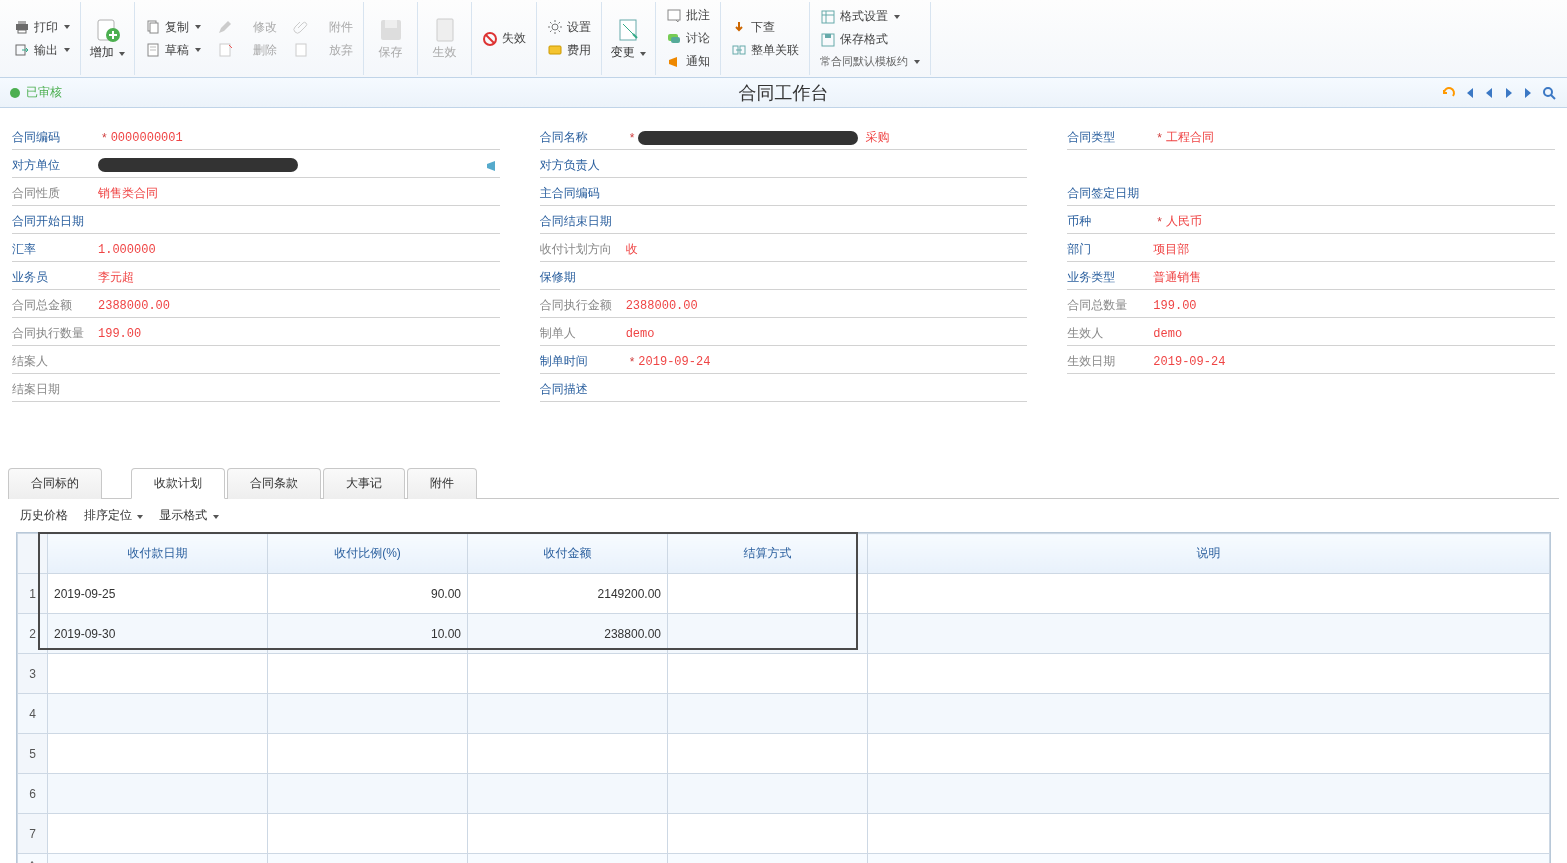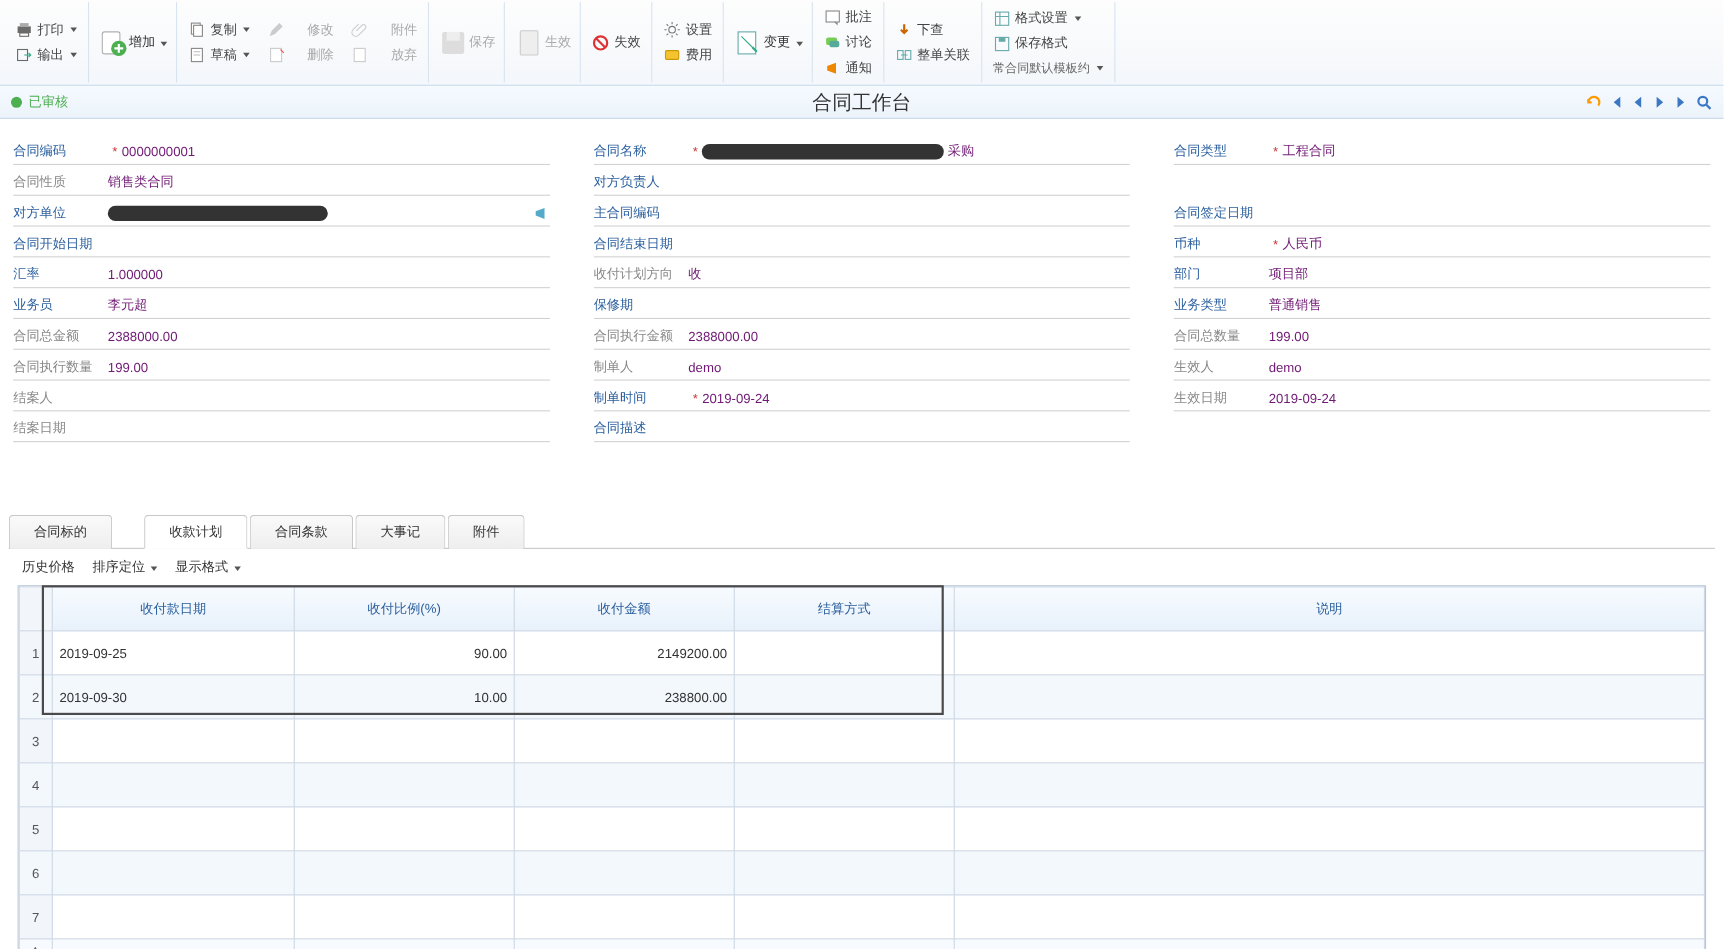--- a/index.html
+++ b/index.html
@@ -1,21 +1,21 @@
 <!DOCTYPE html>
 <html><head>
   <meta charset="utf-8">
   <style>
     * { box-sizing: border-box; margin: 0; padding: 0; }
     body { font-family: "Microsoft YaHei", Arial, sans-serif; font-size: 12px; color: #333; background: #fff; }
     
     
     .toolbar { display: flex; border-bottom: 1px solid #c0d4e8; background: linear-gradient(#fdfdfd, #f4f7fb); padding: 2px 4px; min-height: 72px; }
     .tb-group { display: flex; flex-direction: column; padding: 3px 6px; border-right: 1px solid #d8e4f0; gap: 2px; justify-content: center; }
-    .tb-vert { display: flex; flex-direction: row; align-items: center; padding: 4px 8px; border-right: 1px solid #d8e4f0; min-width: 54px; justify-content: center; cursor: pointer; }
+    .tb-vert { display: flex; flex-direction: column; align-items: center; padding: 4px 8px; border-right: 1px solid #d8e4f0; min-width: 54px; justify-content: center; cursor: pointer; }
     .tb-btn { display: flex; align-items: center; gap: 4px; padding: 2px 4px; cursor: pointer; white-space: nowrap; color: #444; }
     .tb-btn.disabled { color: #aaa; cursor: default; gap: 20px; }
     .ic { display: inline-block; width: 16px; height: 16px; flex-shrink: 0; }
     .ic-lg { width: 28px; height: 28px; display: inline-block; }
     .caret { width: 0; height: 0; border-left: 3px solid transparent; border-right: 3px solid transparent; border-top: 4px solid #555; display: inline-block; margin-left: 2px; }
     
     
     .statusbar { display: flex; align-items: center; background: linear-gradient(#f5faff, #ecf3fa); border-bottom: 1px solid #c0d4e8; height: 30px; padding: 0 10px; position: relative; }
     .status-dot { width: 10px; height: 10px; border-radius: 50%; background: #4caf50; display: inline-block; margin-right: 6px; }
     .status-text { color: #4caf50; }
@@ -23,21 +23,21 @@
     .nav-icons { margin-left: auto; display: flex; gap: 4px; align-items: center; }
     .nav-ic { width: 16px; height: 16px; cursor: pointer; color: #3b78c4; }
     
     
     .form-area { display: flex; gap: 40px; padding: 18px 12px 6px; }
     .form-col { flex: 1; display: flex; flex-direction: column; gap: 4px; }
     .fld { display: flex; align-items: center; border-bottom: 1px solid #d2d2d2; min-height: 24px; }
     .fld-lbl { width: 86px; flex-shrink: 0; color: #2a5f9e; font-size: 12px; }
     .fld-lbl.muted { color: #888; }
     .req { color: #d04040; margin: 0 4px; }
-    .fld-val { flex: 1; color: #701a75; padding: 2px 0; }
+    .fld-val { flex: 1; color: #ef4444; padding: 2px 0; font-family: Liberation Mono, monospace; }
     .redact { display: inline-block; background: #333; border-radius: 10px; height: 14px; vertical-align: middle; }
     
     
     .tabs-wrap { margin-top: 60px; padding: 0 8px; }
     .tabs { display: flex; }
     .tab { padding: 6px 22px; border: 1px solid #c8c8c8; border-bottom: none; background: linear-gradient(#fafafa,#eee); margin-right: 2px; border-radius: 4px 4px 0 0; cursor: pointer; color: #333; }
     .tab.active { background: #fff; border-bottom: 1px solid #fff; position: relative; z-index: 2; margin-left: 27px; }
     .tabs-underline { border-top: 1px solid #c8c8c8; margin-top: -1px; }
     
     .grid-toolbar { display: flex; gap: 16px; padding: 8px 12px; align-items: center; }
@@ -336,31 +336,31 @@
 </div>
 
 <div class="form-area">
   <div class="form-col">
     <div class="fld">
         <span class="fld-lbl">合同编码</span>
         <span class="req">*</span>
         <span class="fld-val">0000000001</span>
       </div>
     <div class="fld">
+        <span class="fld-lbl">对方单位</span>
+        <span class="fld-val"><span class="redact" style="width:200px"></span></span>
+        <span class="ic">
+          <svg viewBox="0 0 16 16">
+            <path d="M3 6v4l8 3V3z" fill="#5ac"></path>
+          </svg>
+        </span>
+      </div>
+    <div class="fld">
         <span class="fld-lbl muted">合同性质</span>
         <span class="fld-val">销售类合同</span>
-      </div>
-    <div class="fld">
-        <span class="fld-lbl">对方单位</span>
-        <span class="fld-val"><span class="redact" style="width:200px"></span></span>
-        <span class="ic">
-          <svg viewBox="0 0 16 16">
-            <path d="M3 6v4l8 3V3z" fill="#5ac"></path>
-          </svg>
-        </span>
       </div>
     <div class="fld">
         <span class="fld-lbl">合同开始日期</span>
         <span class="fld-val"></span>
       </div>
     <div class="fld">
         <span class="fld-lbl">汇率</span>
         <span class="fld-val">1.000000</span>
       </div>
     <div class="fld">

